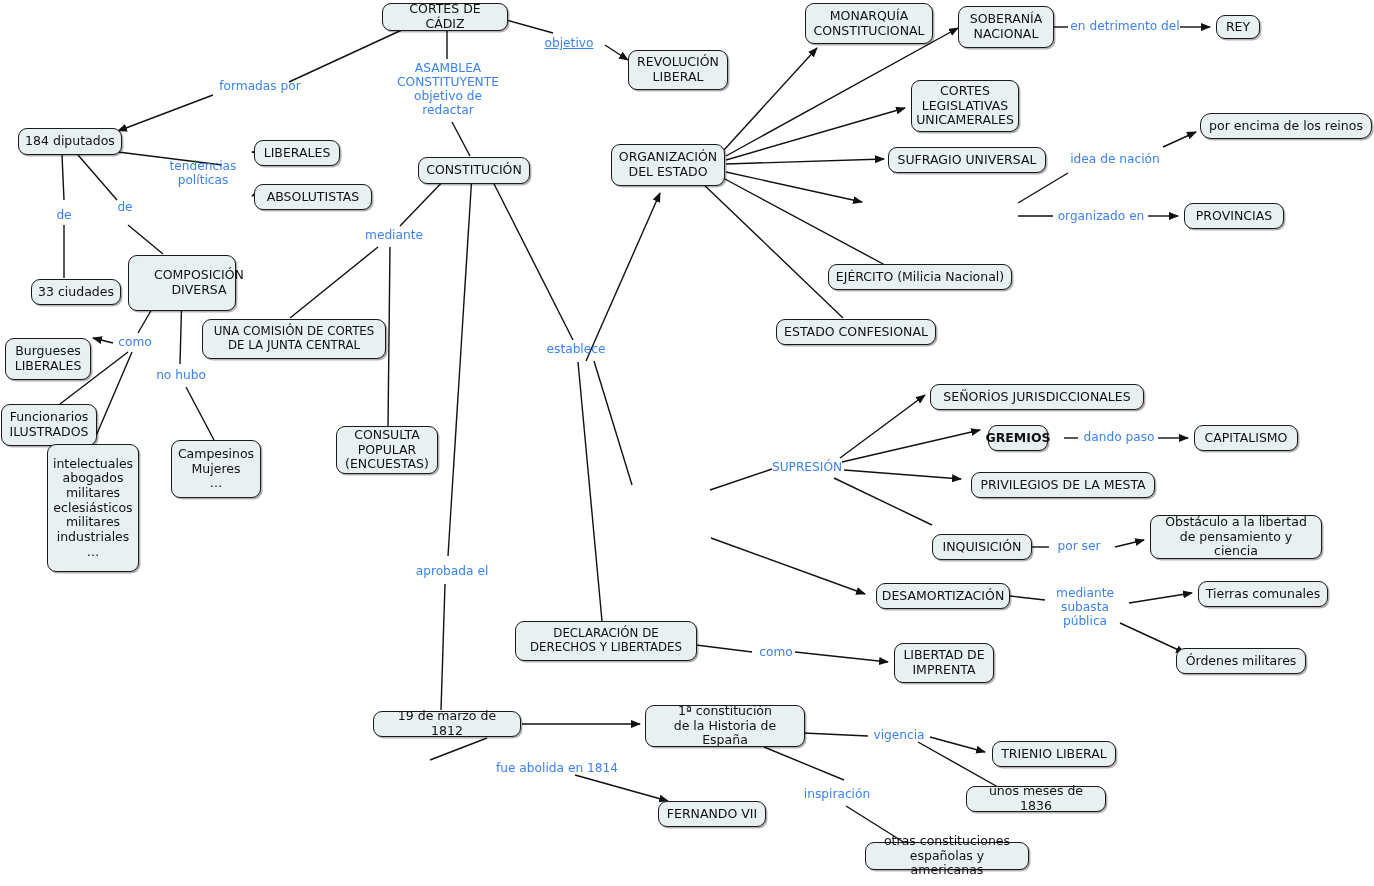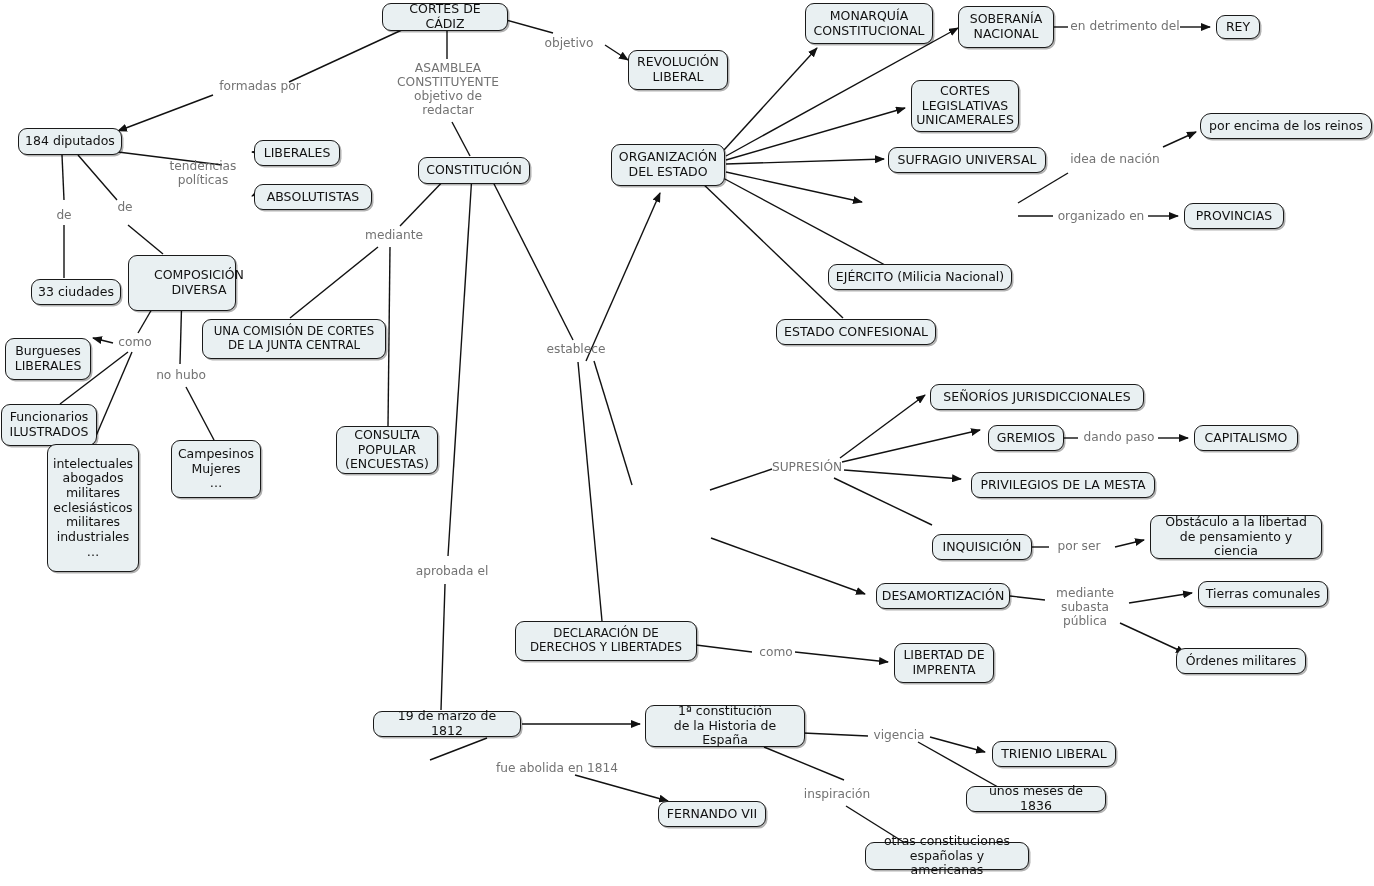--- a/index.html
+++ b/index.html
@@ -35,21 +35,21 @@
     text-align: center;
     line-height: 1.17;
     white-space: pre-line;
     padding: 2px 6px;
     font-size: 12.5px;
     box-shadow: 1.5px 1.5px 0 rgba(0,0,0,0.30);
   }
   .node.sm { font-size: 11.8px; }
   .linklabel {
     position: absolute;
-    color: #737373;
+    color: #3b82f6;
     font-size: 12.2px;
     line-height: 1.16;
     text-align: center;
     white-space: pre-line;
     background: transparent;
   }
 </style>
 </head>
 <body>
 
@@ -192,21 +192,21 @@
   <div class="node" style="left:1216px; top:15px; width:44px; height:24px;">REY</div>
   <div class="node" style="left:911px; top:80px; width:108px; height:52px;">CORTES
 LEGISLATIVAS
 UNICAMERALES</div>
   <div class="node" style="left:888px; top:147px; width:158px; height:26px;">SUFRAGIO UNIVERSAL</div>
   <div class="node" style="left:1200px; top:113px; width:172px; height:26px;border-radius:11px;">por encima de los reinos</div>
   <div class="node" style="left:1184px; top:203px; width:100px; height:26px;">PROVINCIAS</div>
   <div class="node" style="left:828px; top:264px; width:184px; height:26px;">EJÉRCITO (Milicia Nacional)</div>
   <div class="node" style="left:776px; top:319px; width:160px; height:26px;">ESTADO CONFESIONAL</div>
   <div class="node" style="left:930px; top:384px; width:214px; height:26px;">SEÑORÍOS  JURISDICCIONALES</div>
-  <div class="node" style="left:988px; top:425px; width:76px; height:26px;">GREMIOS</div>
+  <div class="node" style="left:988px; top:425px; width:60px; height:26px;font-weight:bold;">GREMIOS</div>
   <div class="node" style="left:1194px; top:425px; width:104px; height:26px;">CAPITALISMO</div>
   <div class="node" style="left:971px; top:472px; width:184px; height:26px;">PRIVILEGIOS DE LA MESTA</div>
   <div class="node" style="left:932px; top:534px; width:100px; height:26px;">INQUISICIÓN</div>
   <div class="node" style="left:1150px; top:515px; width:172px; height:44px;">Obstáculo a la libertad
 de pensamiento y ciencia</div>
   <div class="node" style="left:876px; top:583px; width:134px; height:26px;">DESAMORTIZACIÓN</div>
   <div class="node" style="left:1198px; top:581px; width:130px; height:26px;">Tierras comunales</div>
   <div class="node" style="left:1176px; top:648px; width:130px; height:26px;">Órdenes militares</div>
   <div class="node sm" style="left:515px; top:621px; width:182px; height:40px;">DECLARACIÓN DE
 DERECHOS Y LIBERTADES</div>
@@ -214,21 +214,21 @@
 IMPRENTA</div>
   <div class="node" style="left:373px; top:711px; width:148px; height:26px;">19 de marzo de 1812</div>
   <div class="node" style="left:645px; top:705px; width:160px; height:42px;">1ª constitución
 de la Historia de España</div>
   <div class="node" style="left:992px; top:741px; width:124px; height:26px;">TRIENIO LIBERAL</div>
   <div class="node" style="left:966px; top:786px; width:140px; height:26px;">unos meses de 1836</div>
   <div class="node" style="left:658px; top:801px; width:108px; height:26px;">FERNANDO VII</div>
   <div class="node" style="left:865px; top:842px; width:164px; height:28px;">otras constituciones
 españolas y americanas</div>
 
-  <div class="linklabel" style="left:533px; top:36px; width:72px;">objetivo</div>
+  <div class="linklabel" style="left:533px; top:36px; width:72px;text-decoration:underline;">objetivo</div>
   <div class="linklabel" style="left:213px; top:79px; width:94px;">formadas por</div>
   <div class="linklabel" style="left:386px; top:61px; width:124px;">ASAMBLEA
 CONSTITUYENTE
 objetivo de
 redactar</div>
   <div class="linklabel" style="left:155px; top:159px; width:96px;">tendencias
 políticas</div>
   <div class="linklabel" style="left:49px; top:208px; width:30px;">de</div>
   <div class="linklabel" style="left:110px; top:200px; width:30px;">de</div>
   <div class="linklabel" style="left:113px; top:335px; width:44px;">como</div>

